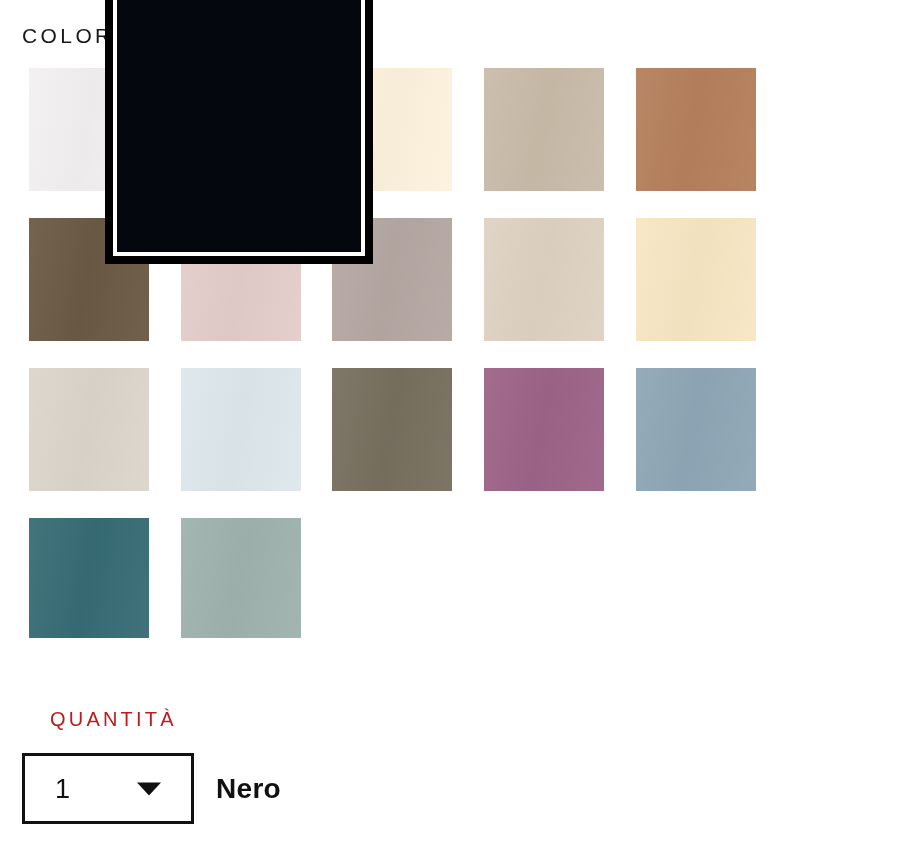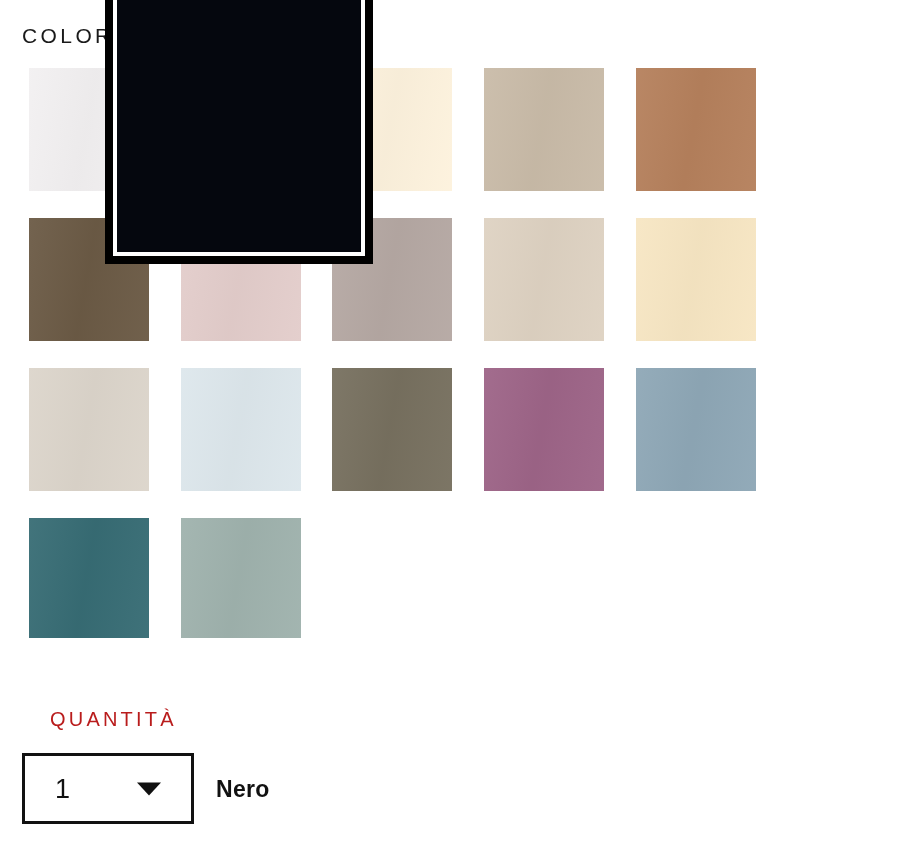--- a/index.html
+++ b/index.html
@@ -157,21 +157,21 @@
     height: 0;
     border-left: 12px solid transparent;
     border-right: 12px solid transparent;
     border-top: 13px solid #111111;
   }
   #selected-color-name {
     position: absolute;
     left: 216px;
     top: 50%;
     transform: translateY(-50%);
-    font-size: 23px;
+    font-size: 28px;
     font-weight: bold;
     color: #111111;
     letter-spacing: 0.3px;
     line-height: 1;
     white-space: nowrap;
   }
 </style>
 </head>
 <body>
 

